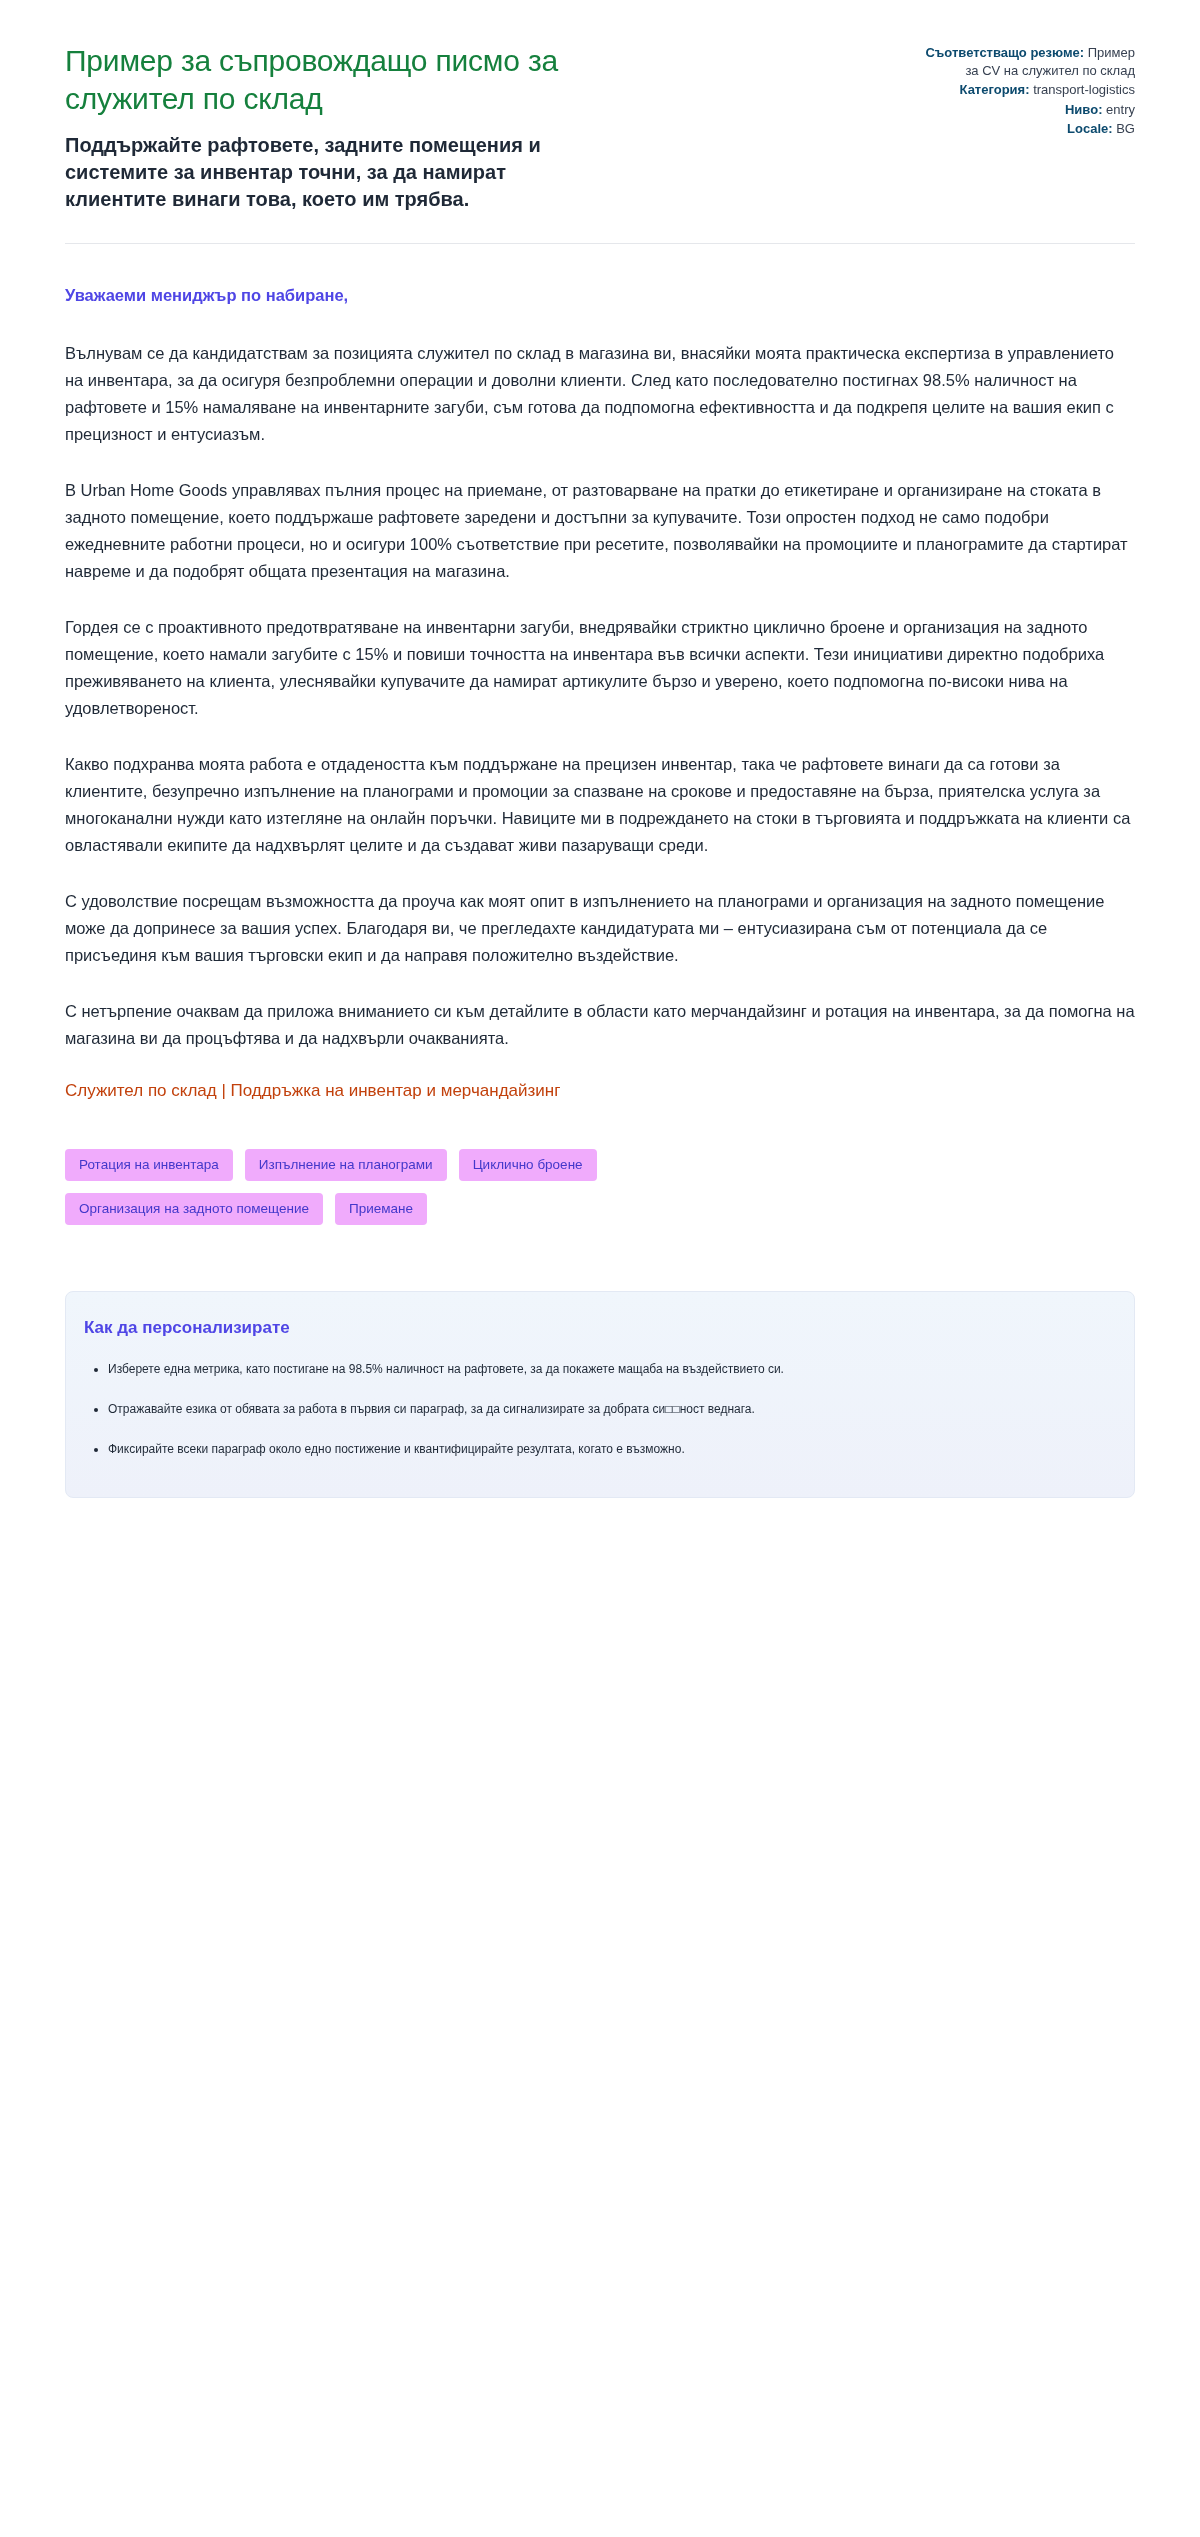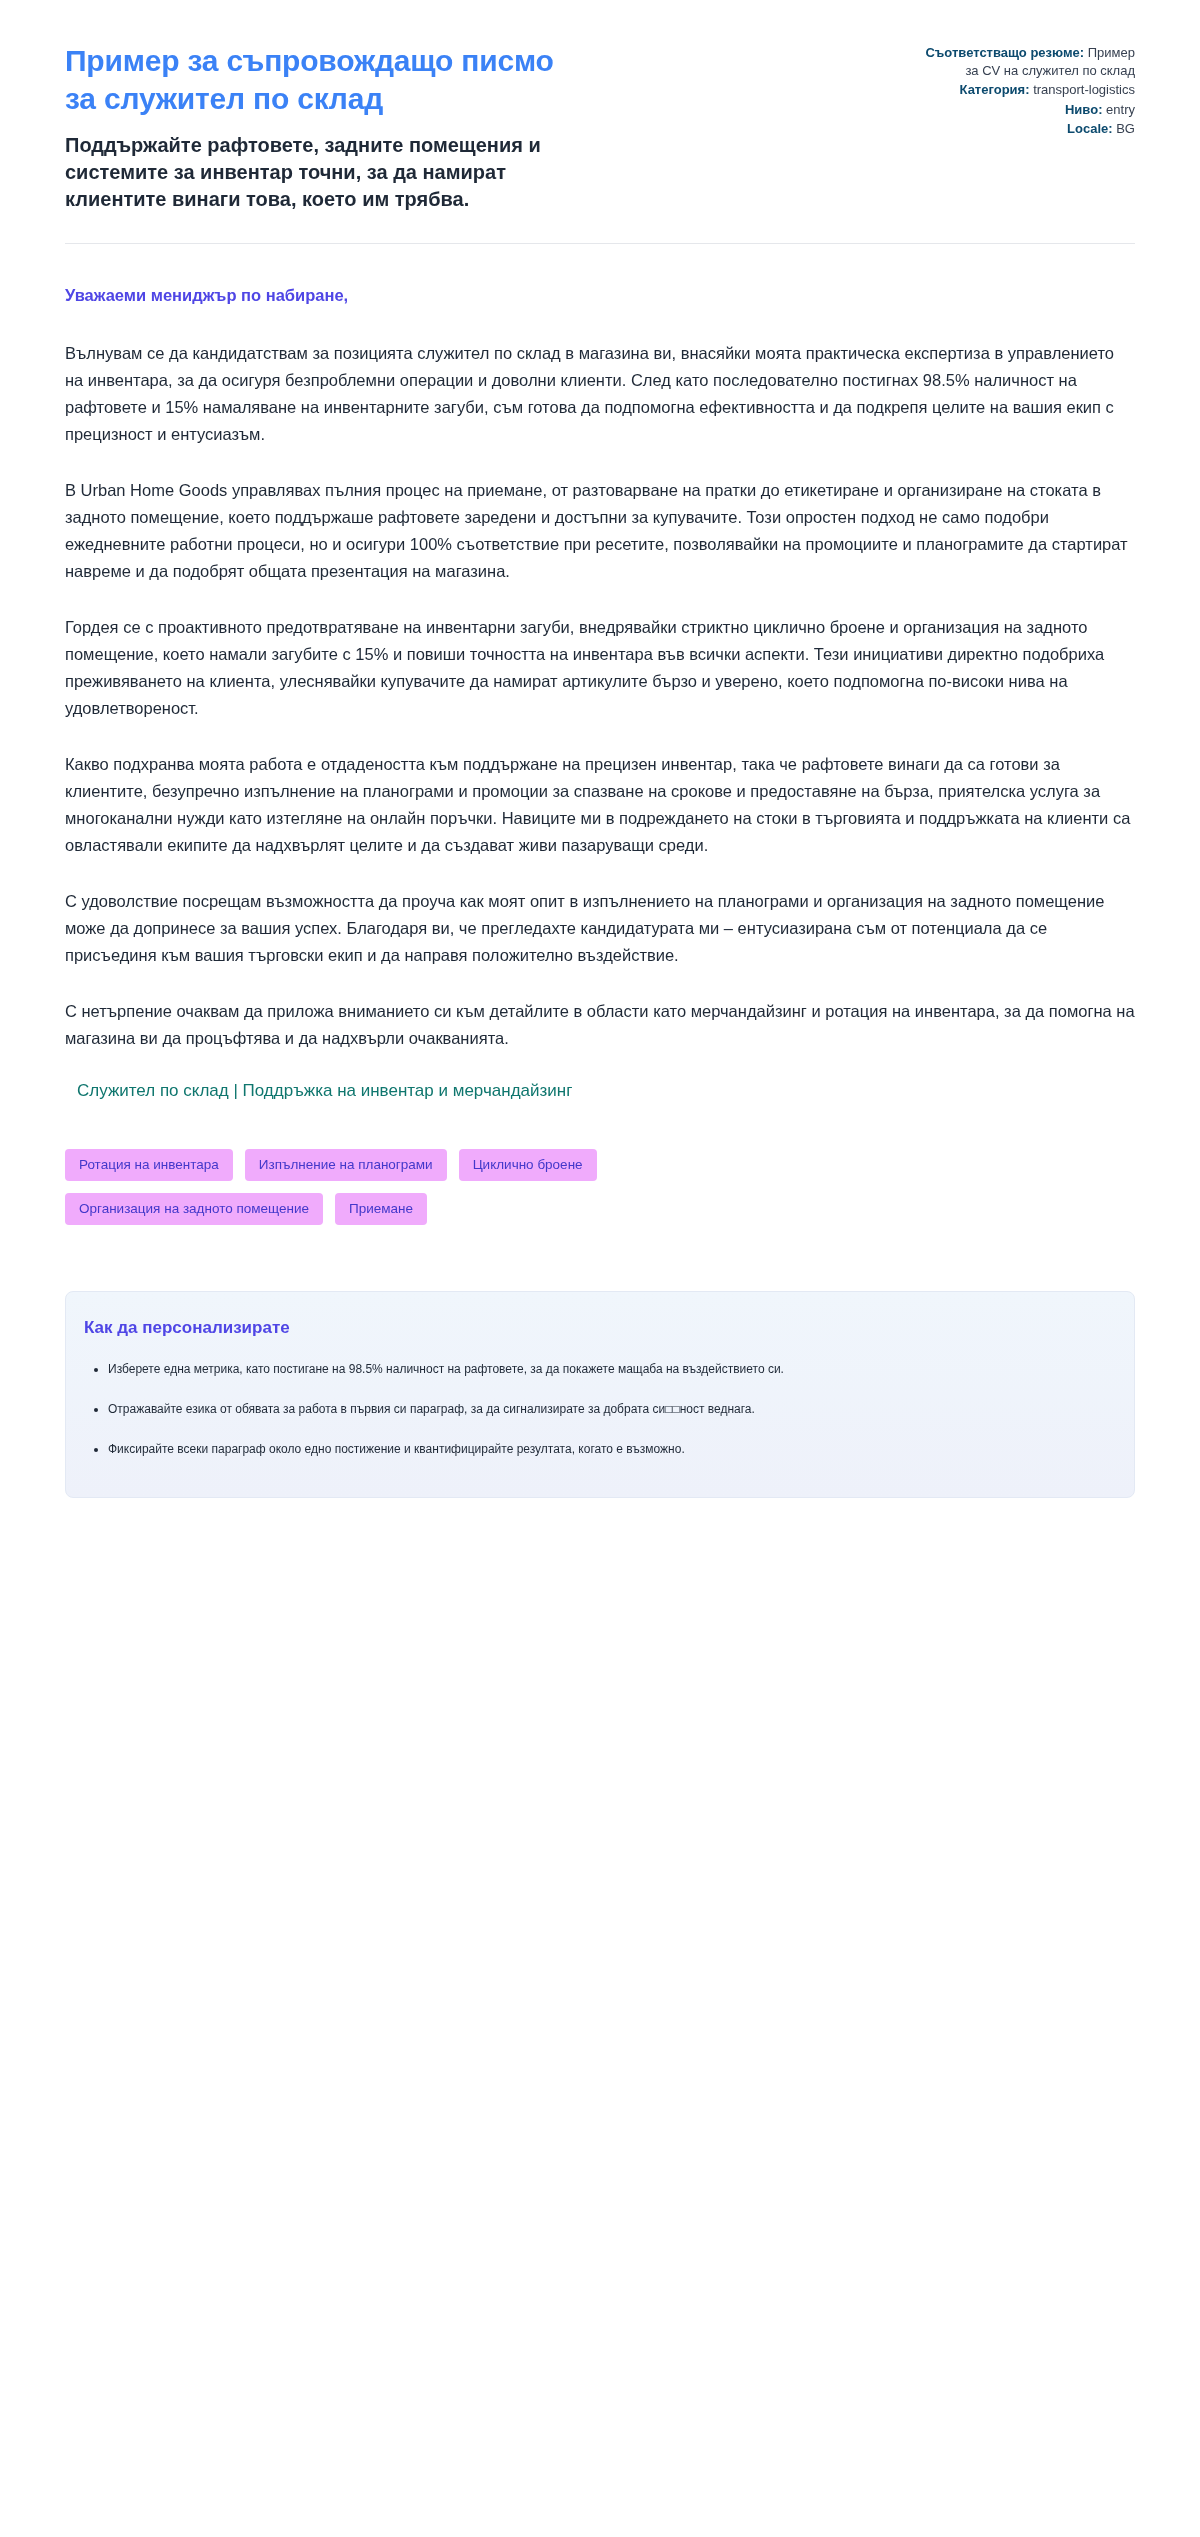--- a/index.html
+++ b/index.html
@@ -2,34 +2,34 @@
 <html lang="bg"><head>
 <meta charset="utf-8">
 <style>
   html,body{margin:0;padding:0;background:#ffffff;}
   body{font-family:"Liberation Sans", sans-serif; color:#1f2937;}
   .page{width:1200px; min-height:2537px; box-sizing:border-box; padding:42px 65px 80px; background:#ffffff;}
 
   
   .header{display:flex; justify-content:space-between; align-items:flex-start; padding-bottom:30px; border-bottom:1px solid #e5e7eb;}
   .header-left{max-width:520px;}
-  .page-title{font-size:30px; line-height:38px; font-weight:700; color:#3b82f6; margin:0 0 14px 0; letter-spacing:-0.2px; max-width:500px;}
+  .page-title{font-size:30px; line-height:38px; font-weight:400; color:#15803d; margin:0 0 14px 0; letter-spacing:-0.2px; max-width:500px;}
   .page-subtitle{font-size:20px; line-height:27px; font-weight:700; color:#1f2937; margin:0; max-width:495px;}
   .header-meta{width:218px; text-align:right; font-size:13px; line-height:17.5px; color:#374151; padding-top:2px;}
   .meta-row{margin:0 0 2px 0;}
   .meta-label{font-weight:700; color:#0c4a6e;}
 
   
   .letter{padding-top:38px;}
   .greeting{font-size:16.5px; line-height:26px; font-weight:700; color:#4f46e5; margin:0 0 32px 0;}
   .para{font-size:16.5px; line-height:27px; margin:0 0 29px 0; color:#1f2937;}
   .para:last-of-type{margin-bottom:0;}
 
   .sig-name{font-size:17px; font-weight:700; color:#111827; margin:50px 0 10px 0;}
-  .sig-role{font-size:17px; color:#0f766e; margin:12px;}
+  .sig-role{font-size:17px; color:#c2410c; margin:0;}
 
   
   .tags{display:flex; flex-wrap:wrap; gap:12px; margin-top:48px; max-width:620px;}
   .tag{background:#f0abfc; color:#4338ca; font-size:13.5px; line-height:1.2; padding:8px 14px; border-radius:4px; white-space:nowrap;}
 
   
   .personalize{margin-top:66px; background:linear-gradient(180deg,#f0f6fc 0%, #eef1fa 100%); border:1px solid #e3e9f4; border-radius:8px; padding:26px 30px 30px 18px; box-sizing:border-box;}
   .personalize-title{color:#4f46e5; font-size:17px; font-weight:700; margin:0 0 18px 0;}
   .personalize ul{margin:0; padding-left:24px;}
   .personalize li{font-size:12px; line-height:26px; color:#1f2937; margin-bottom:14px;}

